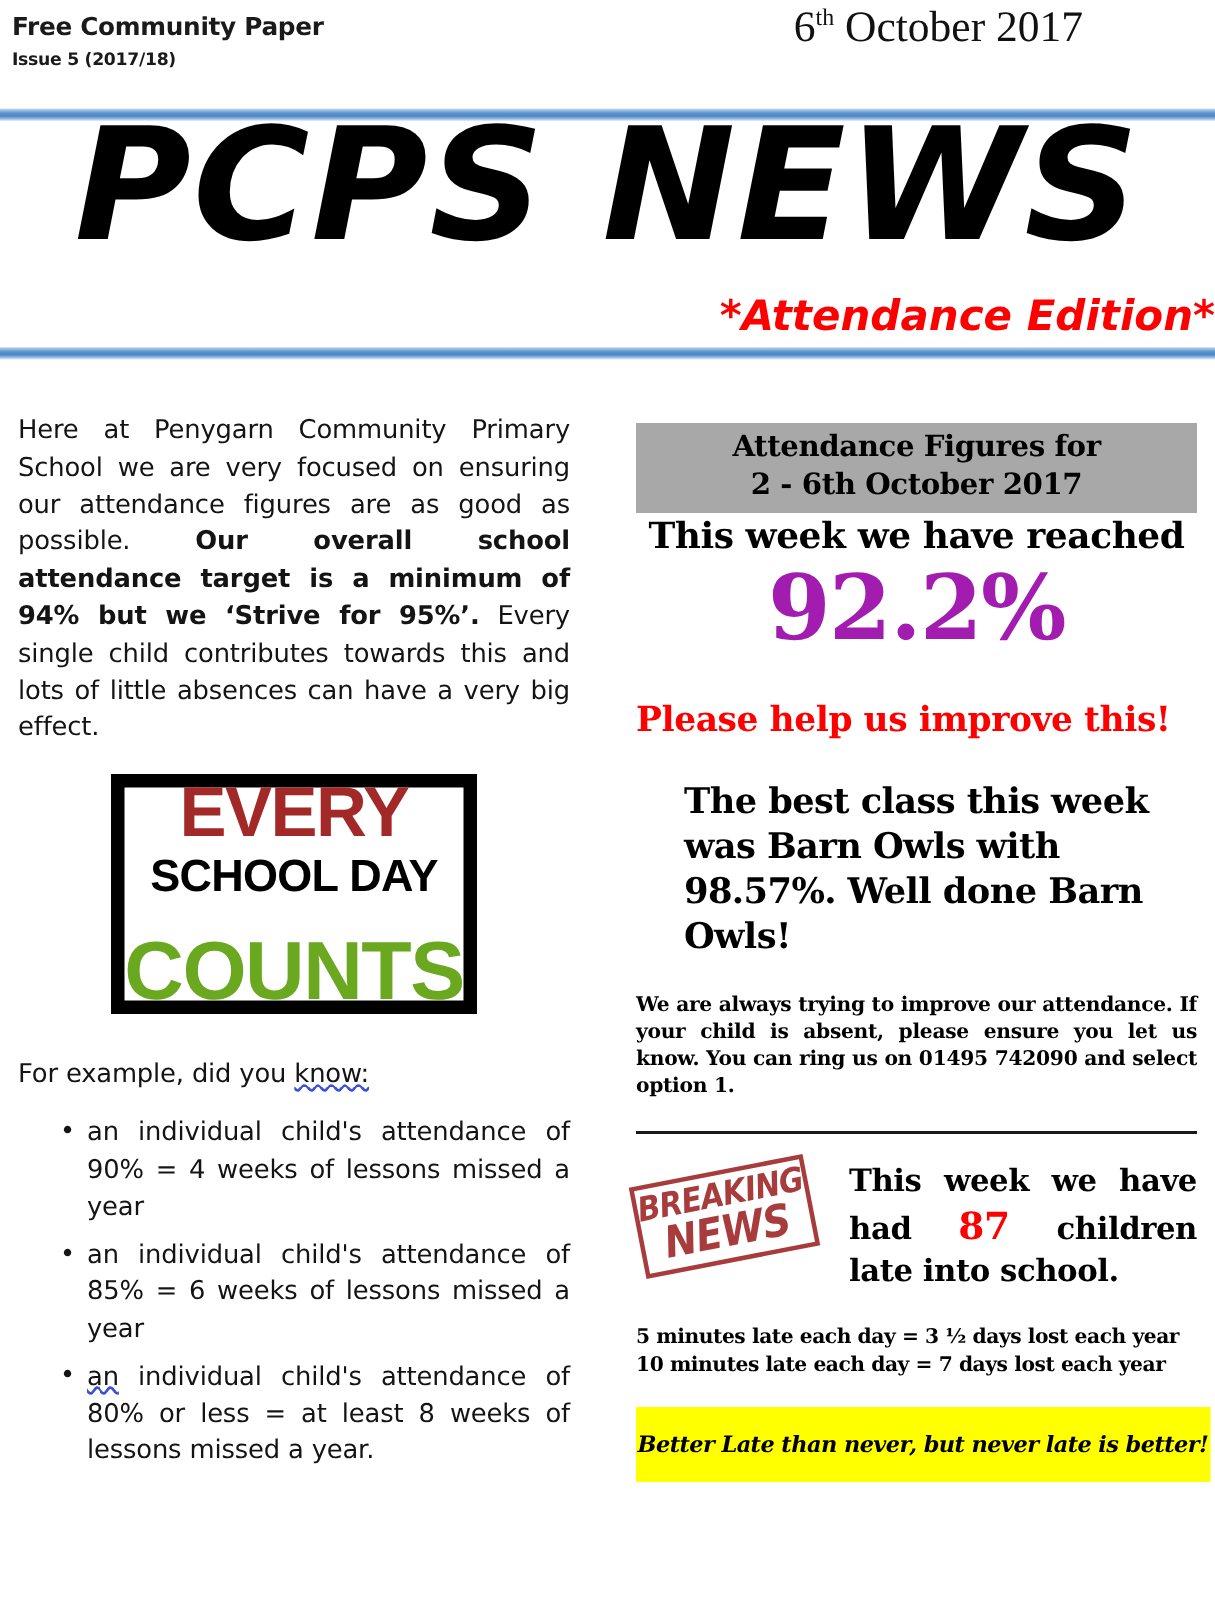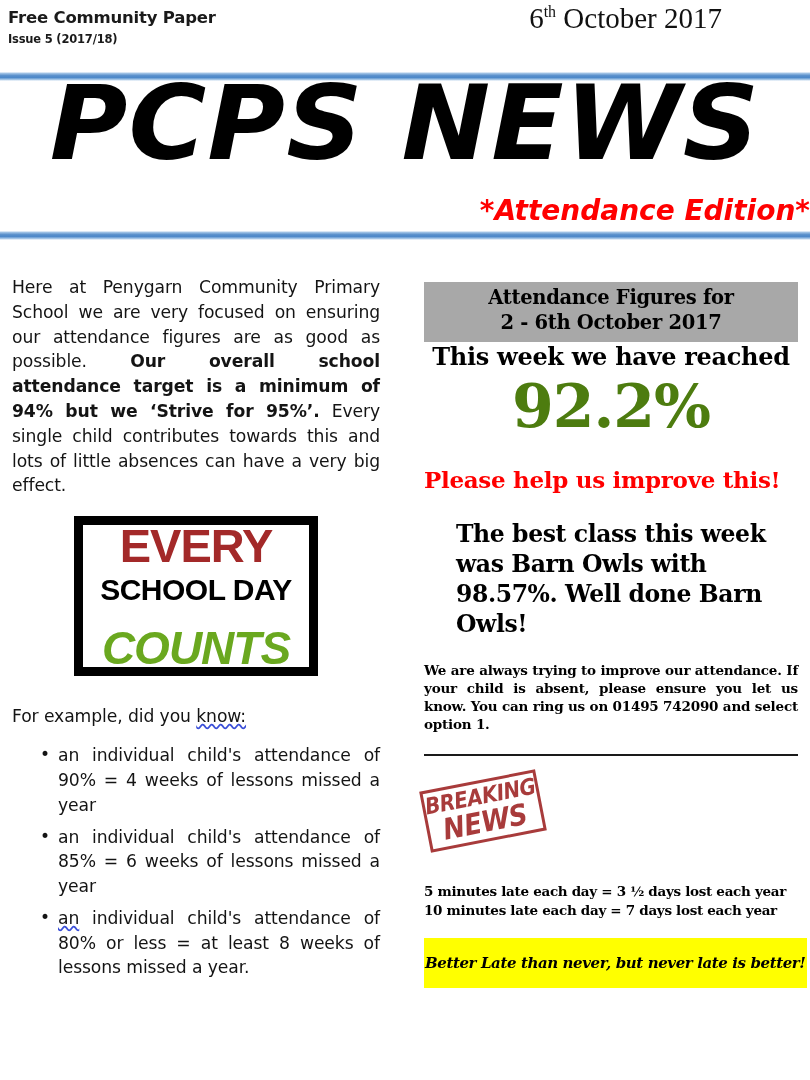--- a/index.html
+++ b/index.html
@@ -157,25 +157,24 @@
     color: #a32929;
     letter-spacing: -1px;
   }
   .esdc-2 {
     font-size: 30px;
     color: #000000;
     margin-top: 6px;
     letter-spacing: -0.5px;
   }
   .esdc-3 {
-    font-size: 46px;
+    font-size: 55px;
     color: #6aa81f;
     margin-top: 20px;
     letter-spacing: -1px;
-    font-style: italic;
   }
 
   .example-line {
     margin-top: 30px;
     font-family: "DejaVu Sans", sans-serif;
     font-size: 17.2px;
     color: #141414;
     letter-spacing: -0.1px;
   }
   .squiggle {
@@ -227,21 +226,21 @@
     color: #000000;
     letter-spacing: -0.3px;
   }
   .bigpct {
     text-align: center;
     margin-top: 4px;
     font-family: "DejaVu Serif", serif;
     font-weight: bold;
     font-size: 60px;
     line-height: 1.05;
-    color: #4d7c0f;
+    color: #a21caf;
     letter-spacing: -1px;
   }
   .plea {
     margin-top: 28px;
     font-family: "DejaVu Serif", serif;
     font-weight: bold;
     font-size: 23px;
     color: #ff0000;
     letter-spacing: -0.3px;
   }
@@ -397,20 +396,21 @@
 
   <div class="smallnote">We are always trying to improve our attendance.  If your child is absent, please ensure you let us know.  You can ring us on 01495 742090 and select option 1.</div>
 
   <hr class="hr-thin">
 
   <div class="breaking-row">
     <div class="stamp">
       <div class="stamp-1">BREAKING</div>
       <div class="stamp-2">NEWS</div>
     </div>
+    <div class="breaking-text"><span>This week we have had </span><span class="count">87</span><span> children late into school.</span></div>
   </div>
 
   <div class="latelines">
     <div>5 minutes late each day = 3 ½ days lost each year</div>
     <div>10 minutes late each day = 7 days lost each year</div>
   </div>
 
   <div class="slogan">Better Late than never, but never late is better!</div>
 
 </div>

